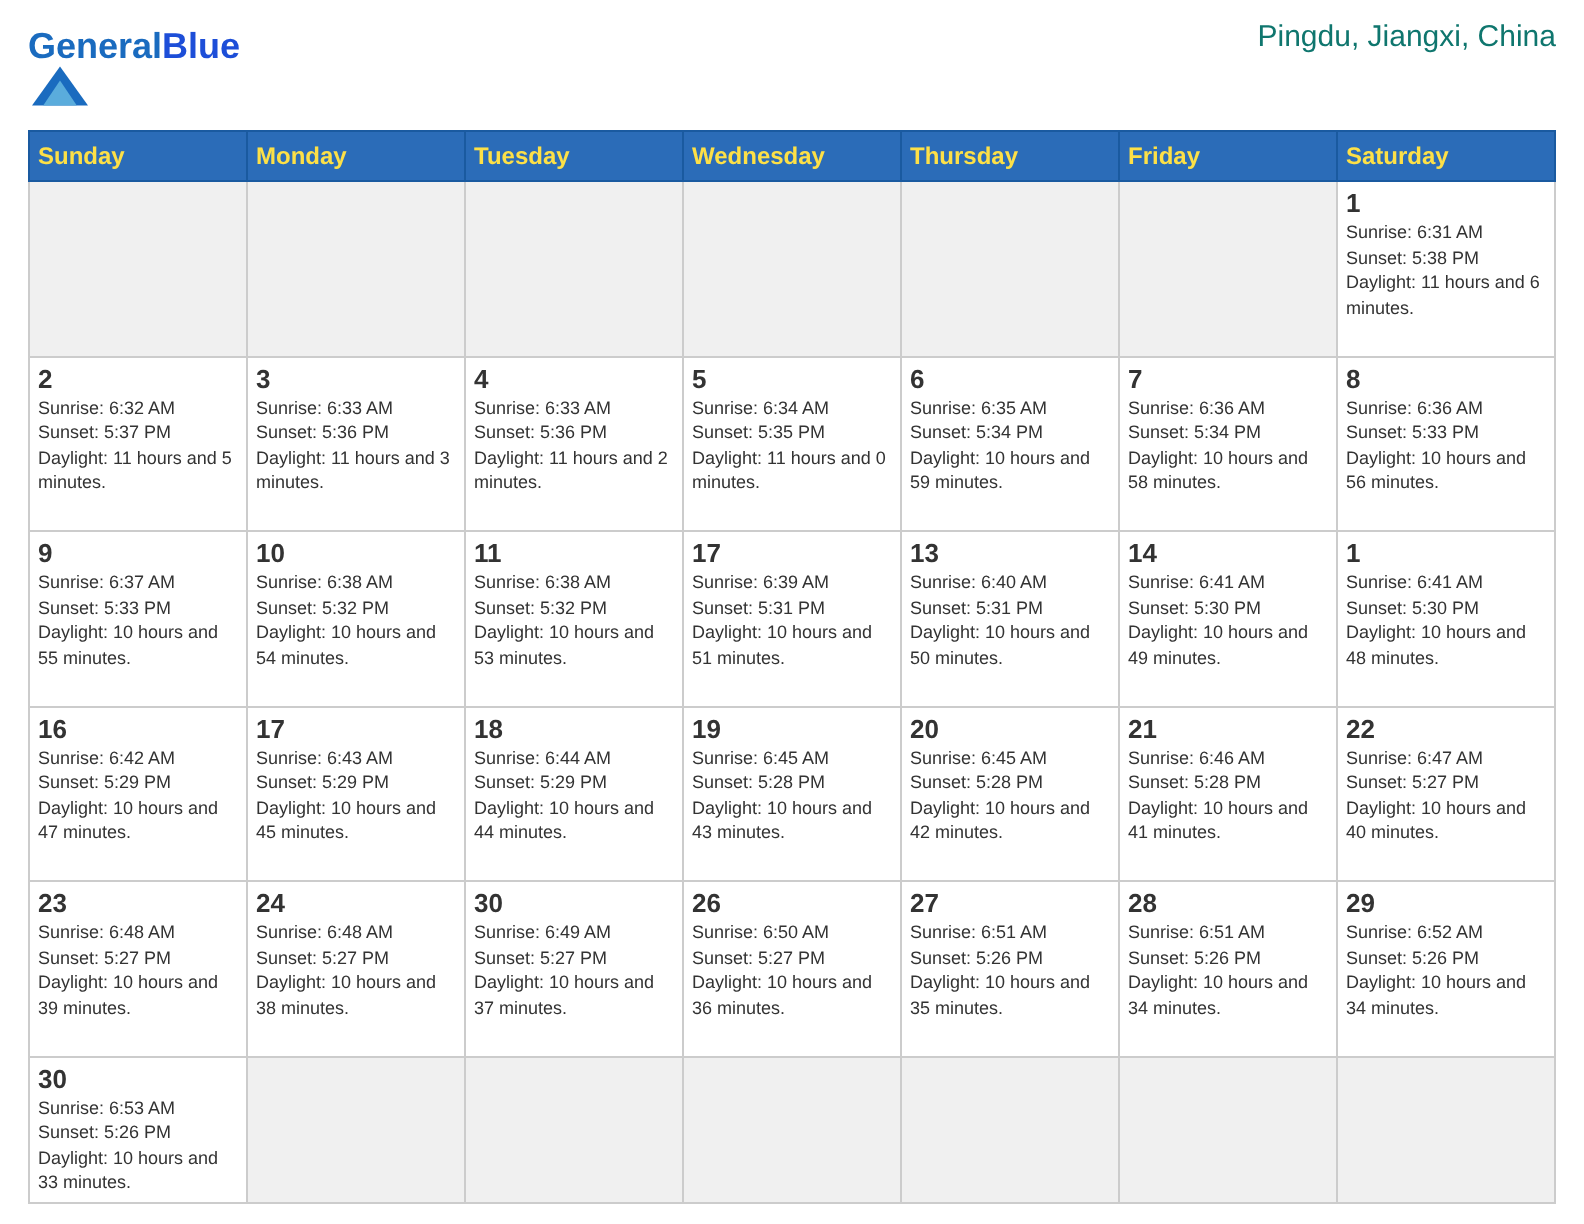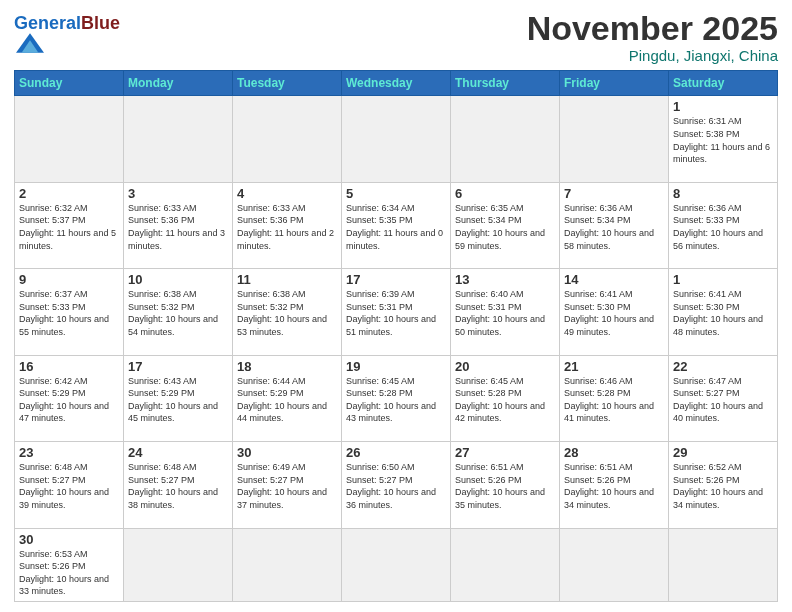--- a/index.html
+++ b/index.html
@@ -57,21 +57,21 @@
     }
     .calendar {
       flex: 1;
       border: 1px solid #ccc;
       border-collapse: collapse;
       width: 100%;
       table-layout: fixed;
     }
     .calendar thead tr th {
       background: #2b6cb8;
-      color: #5eead4;
+      color: #fde047;
       font-size: 12px;
       font-weight: bold;
       padding: 5px 4px;
       text-align: left;
       border: 1px solid #1a5aa0;
     }
     .calendar tbody tr td {
       border: 1px solid #ccc;
       vertical-align: top;
       padding: 3px 4px;
@@ -100,30 +100,29 @@
     }
   </style>
 </head>
 <body>
 
 <div class="page">
   <div class="header">
     <div class="logo">
       <div>
         <div class="logo-text">
-          <span>General</span><span style="color:#7f1d1d">Blue</span>
+          <span>General</span><span style="color:#1d4ed8">Blue</span>
         </div>
         <svg class="logo-icon" viewBox="0 0 40 28">
           <polygon points="0,28 20,0 40,28" fill="#1a6bbf"></polygon>
           <polygon points="8,28 20,10 32,28" fill="#5aacdc"></polygon>
         </svg>
       </div>
     </div>
     <div class="title-section">
-      <div class="month-title">November 2025</div>
       <div class="subtitle">Pingdu, Jiangxi, China</div>
     </div>
   </div>
 
   <table class="calendar">
     <thead>
       <tr>
       <th>Sunday</th>
           <th>Monday</th>
           <th>Tuesday</th>

